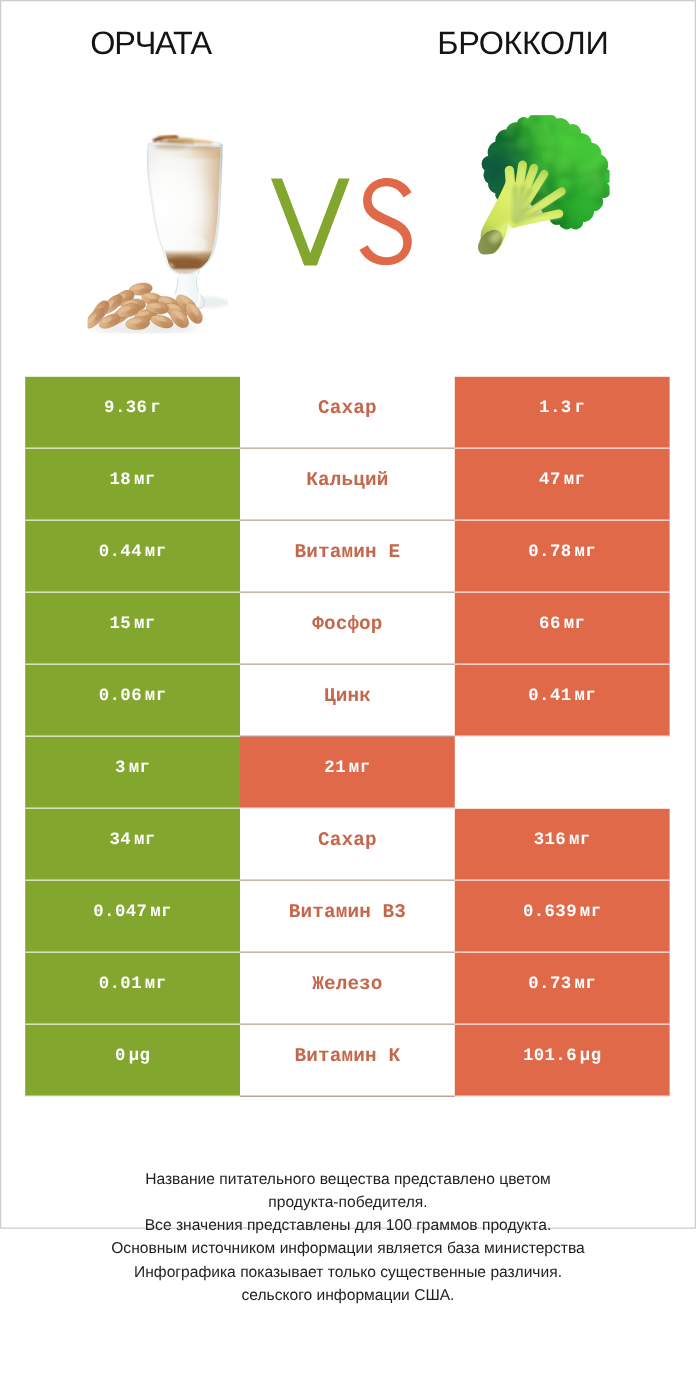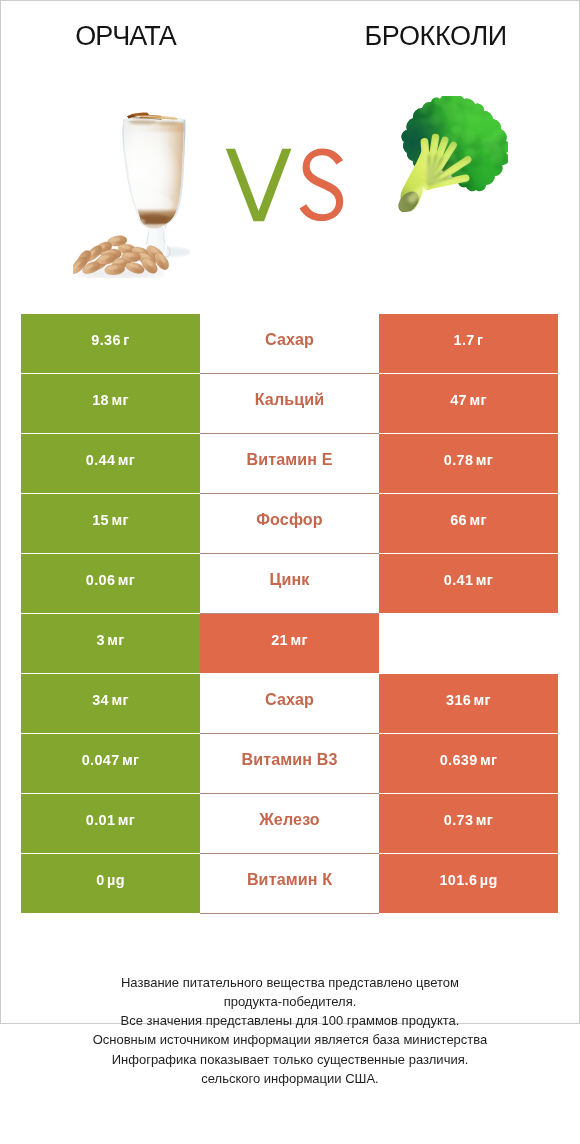--- a/index.html
+++ b/index.html
@@ -20,21 +20,21 @@
   .vsg{display:block;}
   .vstxt{position:absolute;left:0;top:0;width:0;height:0;overflow:hidden;
          font-size:0;line-height:0;color:transparent;}
   #vs-v{left:225px;top:148px;}
   #vs-s{left:299px;top:144.8px;}
   
   .tbl{position:absolute;left:21px;top:314px;width:537px;}
   .row{display:flex;height:60px;}
   .cell{width:179px;height:60px;display:flex;align-items:center;justify-content:center;
         font-size:14.45px;font-weight:700;box-sizing:border-box;letter-spacing:.35px;
-        padding-bottom:8px;}
+        padding-bottom:8px;font-family:Liberation Mono, monospace;}
   .cl{background:#82a62e;color:#ffffff;border-bottom:1.5px solid #fff;}
   .cr{background:#e0694a;color:#ffffff;border-bottom:1.5px solid #fff;}
   .cm{background:#fff;color:#c4674c;border-bottom:1px solid #b08a80;font-size:16.1px;letter-spacing:.12px;}
   .row:last-child .cl,.row:last-child .cr{border-bottom-color:#fff;}
   .unit{margin-left:2.4px;}
   
   .foot{position:absolute;left:0;top:973.2px;width:580px;text-align:center;
         font-size:13px;line-height:19.1px;color:#1f1f1f;}
   .foot div{white-space:nowrap;}
 </style>
@@ -486,21 +486,21 @@
   <div class="tbl" id="tbl">
       <div class="row">
         <div class="cell cl">
           <span>9.36</span>
           <span class="unit">г</span>
         </div>
         <div class="cell cm">
           <span>Сахар</span>
         </div>
         <div class="cell cr">
-          <span>1.7</span>
+          <span>1.3</span>
           <span class="unit">г</span>
         </div>
       </div>
       <div class="row">
         <div class="cell cl">
           <span>18</span>
           <span class="unit">мг</span>
         </div>
         <div class="cell cm">
           <span>Кальций</span>

